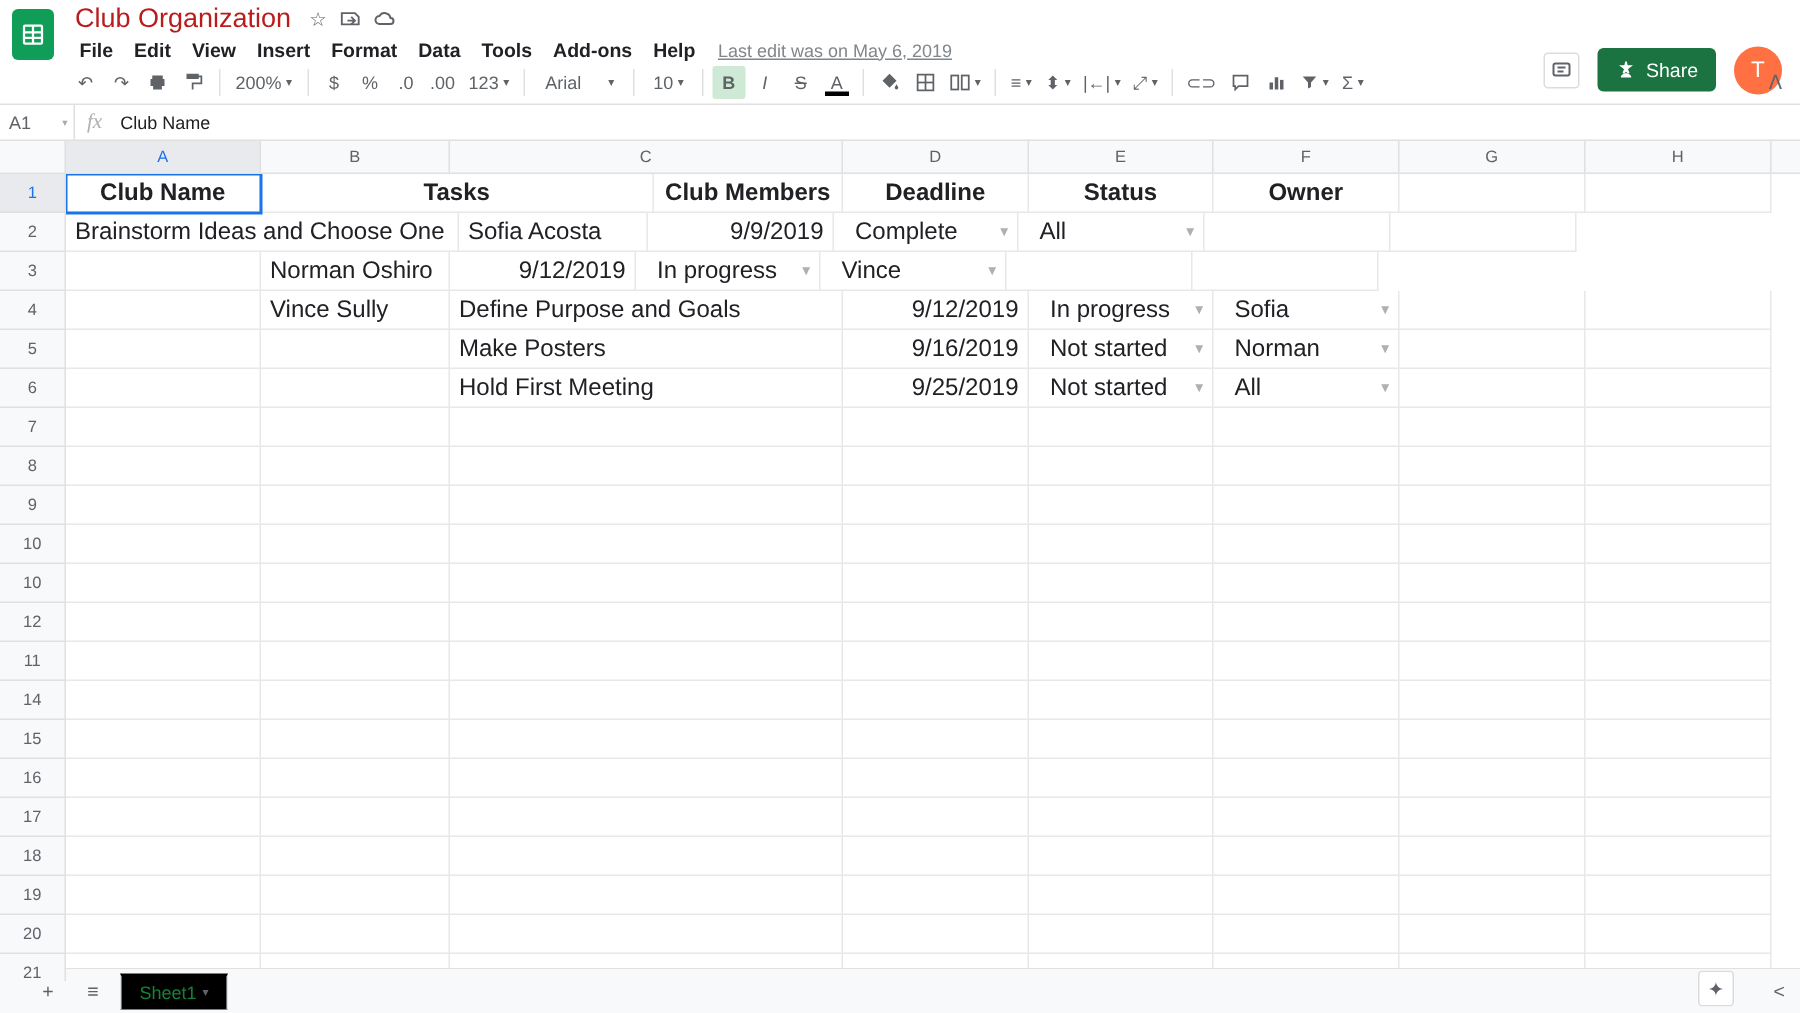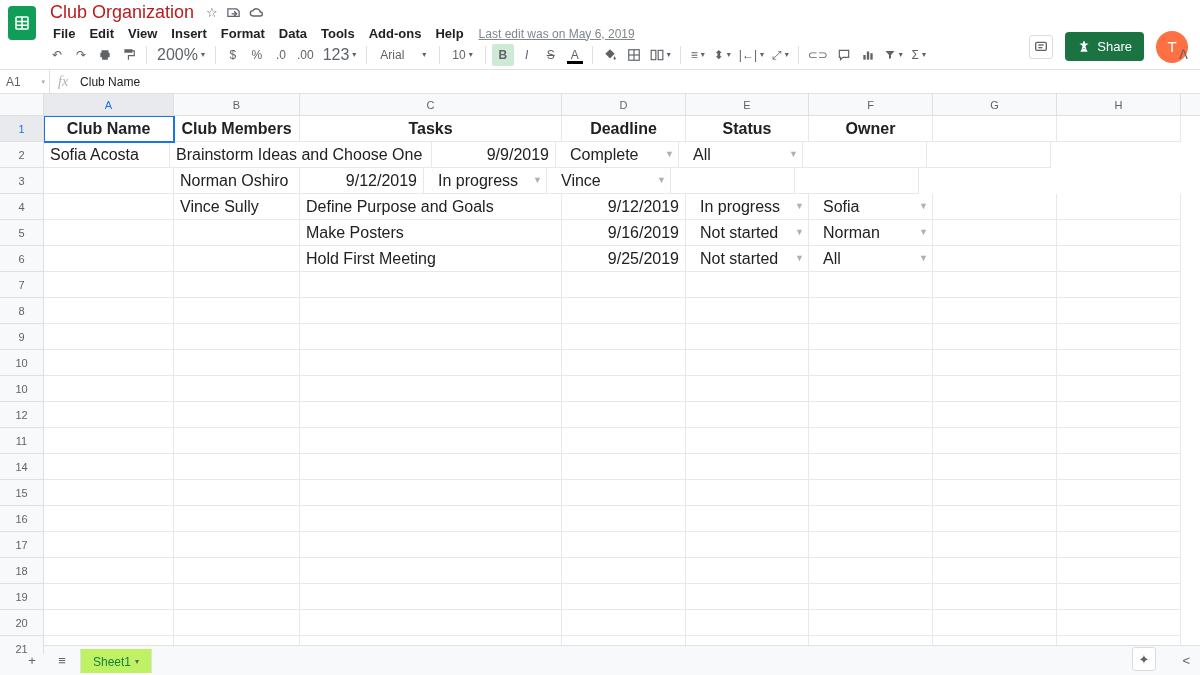--- a/index.html
+++ b/index.html
@@ -21,21 +21,21 @@
 
 .menubar { display: flex; align-items: center; padding: 0 8px 2px 46px; height: 22px; font-size: 13px; color: #202124; }
 .menubar .menu-item { padding: 2px 7px; cursor: pointer; font-weight: bold; }
 .lastedit { color: #80868b; margin-left: 8px; text-decoration: underline; cursor: pointer; font-size:12px;}
 
 
 .toolbar { display: flex; align-items: center; padding: 3px 12px 3px 46px; border-bottom: 1px solid #e0e0e0; height: 30px; gap: 2px; color:#5f6368;}
 .tb-btn { min-width: 22px; height: 22px; display: flex; align-items: center; justify-content: center; cursor: pointer; border-radius: 2px; padding:0 3px; font-size:12px;}
 .tb-btn.active { background: #ceead6; }
 .tb-sep { width: 1px; height: 18px; background: #e0e0e0; margin: 0 4px; }
-.tb-text { font-size: 16px; padding: 0 4px; }
+.tb-text { font-size: 12px; padding: 0 4px; }
 .tb-drop::after { content: "▾"; font-size: 8px; margin-left: 3px; color:#5f6368;}
 .fontbox { border: 1px solid transparent; padding:2px 6px; min-width:60px; display:flex; align-items:center; justify-content:space-between;}
 .sizebox { padding:2px 6px; min-width:30px; text-align:center;}
 .collapse { margin-left: auto; cursor: pointer; color:#5f6368;}
 
 
 .formulabar { display: flex; align-items: center; height: 24px; border-bottom: 1px solid #e0e0e0; font-size: 12px; }
 .namebox { width: 50px; padding: 0 6px; border-right: 1px solid #e0e0e0; height: 100%; display: flex; align-items: center; color:#5f6368; position:relative;}
 .namebox::after{content:"▾"; font-size:7px; position:absolute; right:4px; color:#aaa;}
 .fx { padding: 0 8px; color: #b0b0b0; font-style: italic; font-family: serif; font-size:14px;}
@@ -53,21 +53,21 @@
 .cell { border-right: 1px solid #e8e8e8; border-bottom: 1px solid #e8e8e8; padding: 0 6px; display: flex; align-items: center; font-size: 16px; overflow: hidden; white-space: nowrap; position:relative; line-height:1;}
 .hdr { font-weight: bold; justify-content: center; }
 .right { justify-content: flex-end; }
 .selected { outline: 2px solid #1a73e8; outline-offset: -1px; z-index:1;}
 .dd-arrow { position: absolute; right: 4px; color: #b0b0b0; font-size: 9px; }
 .colhead.sel, .rowhead.sel { background:#e8eaed; color:#1a73e8;}
 
 
 .sheettabs { position: fixed; bottom: 0; left: 0; right: 0; height: 30px; border-top: 1px solid #e0e0e0; display: flex; align-items: center; padding: 0 40px 0 20px; background: #f8f9fa; }
 .st-btn { width: 24px; height: 24px; display: flex; align-items: center; justify-content: center; color: #5f6368; cursor: pointer; margin-right:6px;}
-.tab { background: #bef264; border-top: 2px solid transparent; padding: 4px 12px; font-size: 12px; font-weight: 500; color: #188038; cursor: pointer; display:flex; align-items:center; gap:4px; border-left:1px solid #e0e0e0; border-right:1px solid #e0e0e0;}
+.tab { background: #000000; border-top: 2px solid transparent; padding: 4px 12px; font-size: 12px; font-weight: 500; color: #188038; cursor: pointer; display:flex; align-items:center; gap:4px; border-left:1px solid #e0e0e0; border-right:1px solid #e0e0e0;}
 .tab::after{content:"▾"; font-size:8px; color:#5f6368;}
 .explore-btn { position:fixed; right: 44px; bottom: 4px; width:24px;height:24px; background:#fff; border:1px solid #dadce0; border-radius:3px; display:flex;align-items:center;justify-content:center; color:#5f6368;}
 .sideexpand { position:fixed; right: 10px; bottom: 7px; color:#5f6368; cursor:pointer;}
 
 .textcolor-line { position:absolute; bottom:2px; left:3px; right:3px; height:3px; background:#000;}
 </style>
 </head>
 <body>
 
 <div class="titlebar">
@@ -249,31 +249,31 @@
       <div class="rowhead">16</div>
       <div class="rowhead">17</div>
       <div class="rowhead">18</div>
       <div class="rowhead">19</div>
       <div class="rowhead">20</div>
       <div class="rowhead">21</div>
     </div>
   <div class="cells" id="cells">
       <div class="row">
         <div class="cell selected hdr" style="width: 130px;">Club Name</div>
+        <div class="cell hdr" style="width: 262px;">Tasks</div>
         <div class="cell hdr" style="width: 126px;">Club Members</div>
-        <div class="cell hdr" style="width: 262px;">Tasks</div>
         <div class="cell hdr" style="width: 124px;">Deadline</div>
         <div class="cell hdr" style="width: 123px;">Status</div>
         <div class="cell hdr" style="width: 124px;">Owner</div>
         <div class="cell" style="width: 124px;"></div>
         <div class="cell" style="width: 124px;"></div>
       </div>
       <div class="row">
+        <div class="cell" style="width: 262px;">Brainstorm Ideas and Choose One</div>
         <div class="cell" style="width: 126px;">Sofia Acosta</div>
-        <div class="cell" style="width: 262px;">Brainstorm Ideas and Choose One</div>
         <div class="cell right" style="width: 124px;">9/9/2019</div>
         <div class="cell" style="width: 123px; padding-left: 14px;">Complete<span class="dd-arrow">▼</span></div>
         <div class="cell" style="width: 124px; padding-left: 14px;">All<span class="dd-arrow">▼</span></div>
         <div class="cell" style="width: 124px;"></div>
         <div class="cell" style="width: 124px;"></div>
       </div>
       <div class="row">
         <div class="cell" style="width: 130px;"></div>
         <div class="cell" style="width: 126px;">Norman Oshiro</div>
         <div class="cell right" style="width: 124px;">9/12/2019</div>

